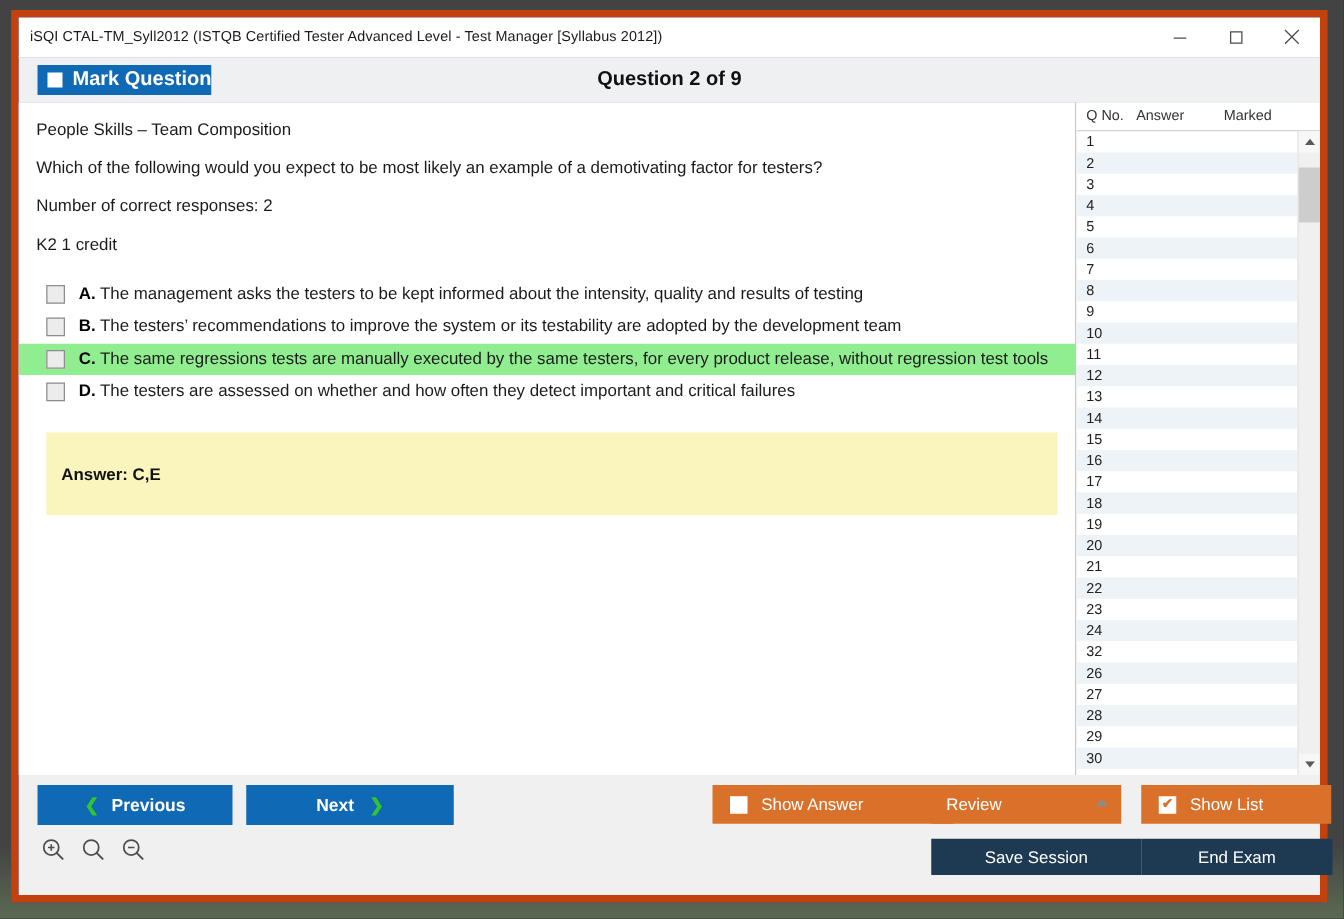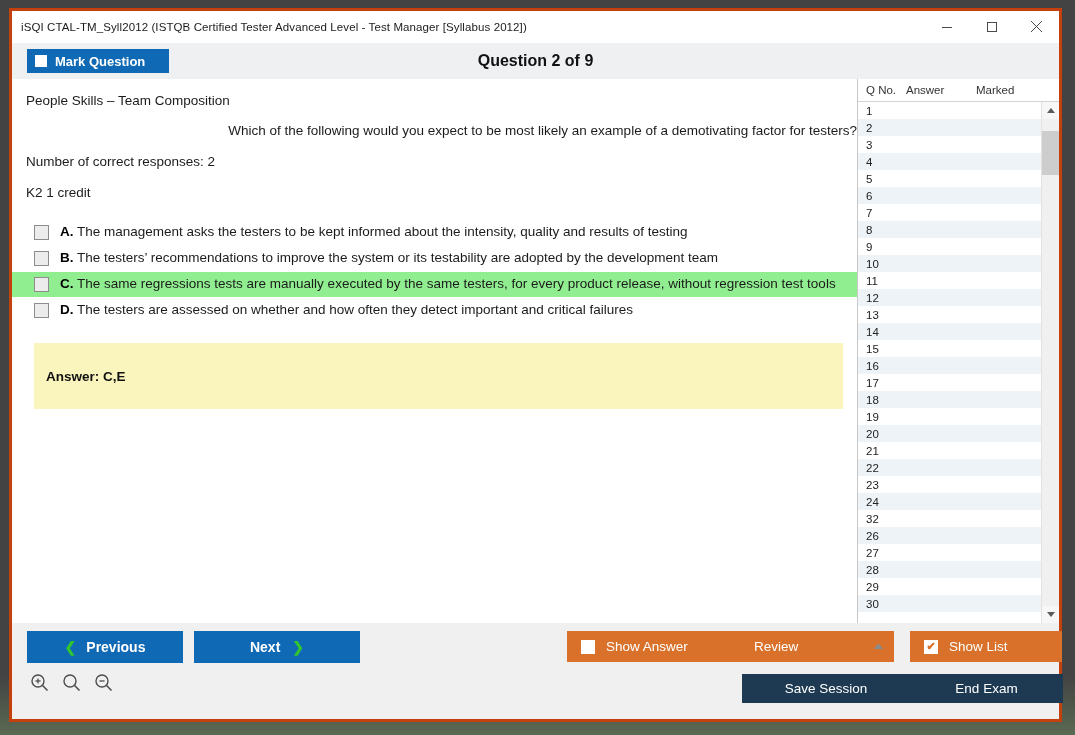--- a/index.html
+++ b/index.html
@@ -17,21 +17,21 @@
   #frame-outer {
     position: absolute; left: 0; top: 0;
     width: 1075px; height: 735px;
     background: linear-gradient(to bottom, #434343 0%, #434343 92%, #5b6a52 100%);
   }
   #window {
     position: absolute;
     left: 9px; top: 8px;
     width: 1053px; height: 714px;
     background: #1d4ed8;
-    border: 3px solid #c2410c;
+    border: 6px solid #c2410c;
     box-sizing: border-box;
     display: flex; flex-direction: column;
   }
   
   .titlebar {
     height: 31px;
     background: #ffffff;
     display: flex; align-items: center;
     flex: none;
     border-bottom: 1px solid #ffffff;
@@ -56,24 +56,24 @@
     background: #eef0f2;
     flex: none;
     position: relative;
     display: flex; align-items: center;
   }
   .mark-question {
     margin-left: 15px;
     height: 24px;
     background: #1069b4;
     color: #ffffff;
-    font-size: 13px;
+    font-size: 16px;
     font-weight: bold;
     display: inline-flex; align-items: center;
-    padding: 0 24px 0 8px;
+    padding: 0 0 0 8px;
     border: none;
     cursor: pointer;
   }
   .cb-white {
     width: 12px; height: 12px;
     background: #ffffff;
     display: inline-block;
     margin-right: 8px;
     flex: none;
   }
@@ -103,21 +103,21 @@
     overflow: hidden;
   }
   .meta-line {
     font-size: 13.5px;
     color: #1b1b1b;
     margin: 0;
     padding: 0 0 0 14px;
     white-space: nowrap;
   }
   .meta-1 { padding-top: 14px; }
-  .meta-2 { padding-top: 15px; text-align: right; }
+  .meta-2 { padding-top: 15px; }
   .meta-3 { padding-top: 16px; }
   .meta-4 { padding-top: 16px; }
   .options {
     margin-top: 20px;
   }
   .option-row {
     display: flex;
     align-items: flex-start;
     padding: 3px 0 3px 0;
     margin-bottom: 1px;

